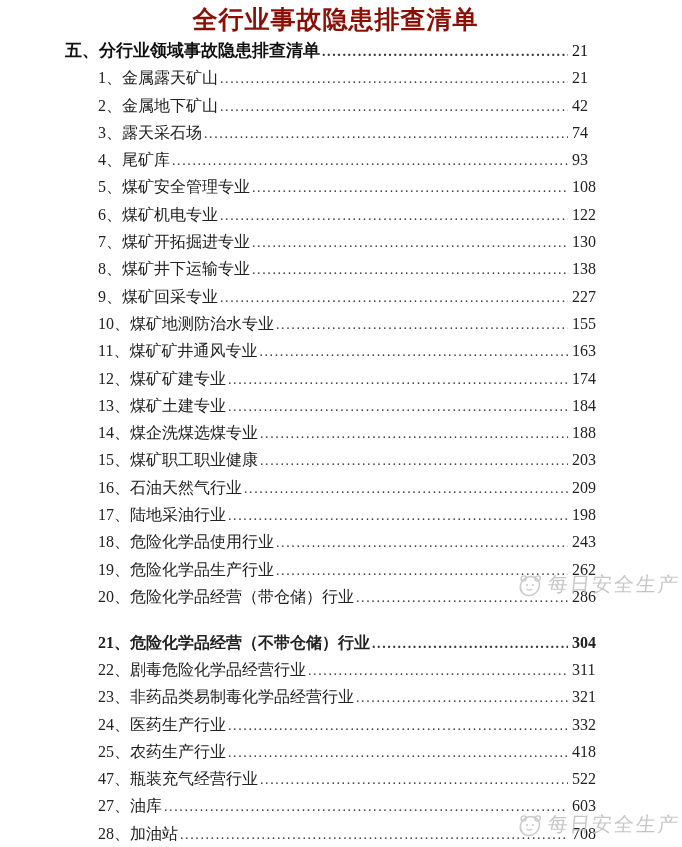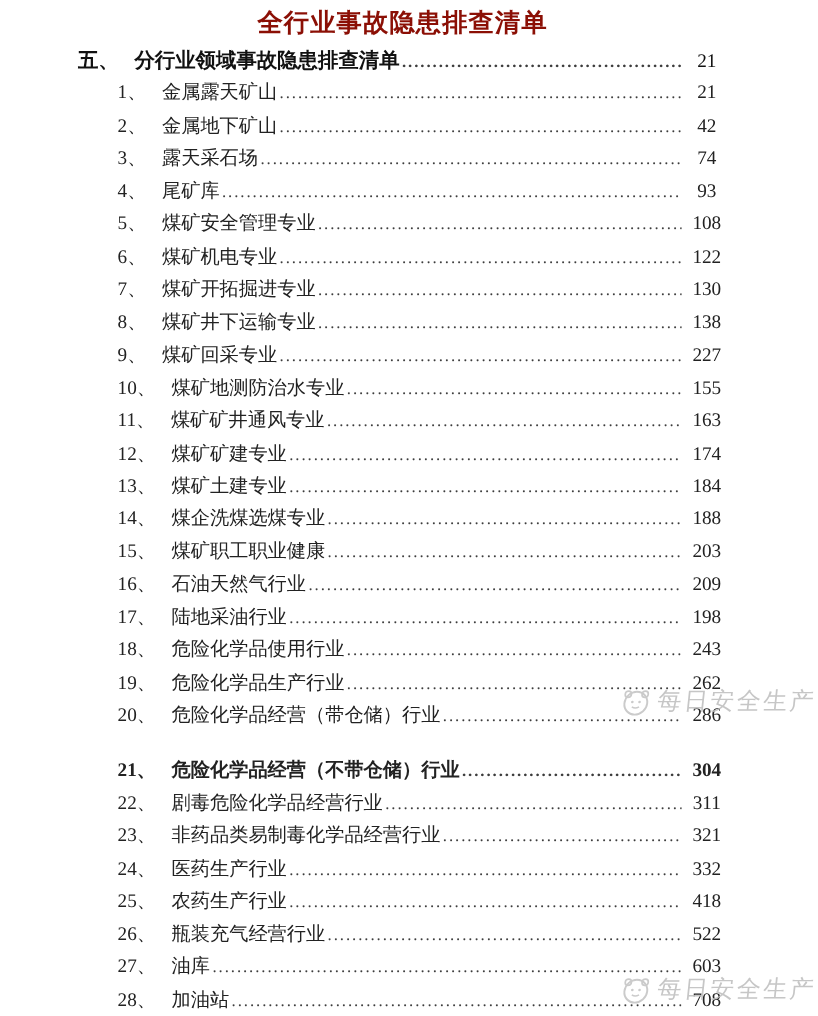--- a/index.html
+++ b/index.html
@@ -11,21 +11,21 @@
     overflow: hidden;
     box-sizing: border-box;
     padding: 5px 76px 0 65px;
     color: #1f1f1f;
   }
   .doc-title {
     margin: 0;
     text-align: center;
     font-family: "Liberation Sans", "DejaVu Sans", sans-serif;
     font-weight: 700;
-    font-size: 21px;
+    font-size: 25px;
     line-height: 29px;
     letter-spacing: 1px;
     margin-bottom: 3px;
   }
   .toc { width: 100%; }
   .toc-row {
     display: flex;
     align-items: baseline;
     height: 27.3px;
     line-height: 27.3px;
@@ -39,37 +39,37 @@
     color: #111;
   }
   .toc-row.entry {
     font-family: "Liberation Serif", "DejaVu Serif", serif;
     font-size: 16px;
     padding-left: 33px;
     color: #222;
   }
   .toc-row.gap-before { margin-top: 18.4px; font-weight: bold; }
   .toc-no { flex: 0 0 auto; }
-  .toc-label { flex: 0 0 auto; margin-left: 13px; }
+  .toc-label { flex: 0 0 auto; }
   .dots {
     flex: 1 1 auto;
     overflow: hidden;
     white-space: nowrap;
     font-family: "Liberation Serif", "DejaVu Serif", serif;
     font-size: 14px;
     color: #3c3c3c;
     margin: 0 2px;
   }
   .dots::after {
     content: "....................................................................................................................................................................................................";
     letter-spacing: 1.6px;
   }
   .toc-page {
     flex: 0 0 34px;
-    text-align: center;
+    text-align: left;
     padding-left: 2px;
     font-family: "Liberation Serif", "DejaVu Serif", serif;
   }
   .heading .toc-page { font-family: "Liberation Serif", "DejaVu Serif", serif; font-weight: 400; font-size: 16px; }
   .watermark {
     position: absolute;
     right: 2px;
     display: flex;
     align-items: center;
     gap: 5px;
@@ -270,21 +270,21 @@
   </div>
 
   <div class="toc-row entry">
     <span class="toc-no">25、</span>
     <span class="toc-label">农药生产行业</span>
     <span class="dots"></span>
     <span class="toc-page">418</span>
   </div>
 
   <div class="toc-row entry">
-    <span class="toc-no">26、</span>
+    <span class="toc-no">47、</span>
     <span class="toc-label">瓶装充气经营行业</span>
     <span class="dots"></span>
     <span class="toc-page">522</span>
   </div>
 
   <div class="toc-row entry">
     <span class="toc-no">27、</span>
     <span class="toc-label">油库</span>
     <span class="dots"></span>
     <span class="toc-page">603</span>

